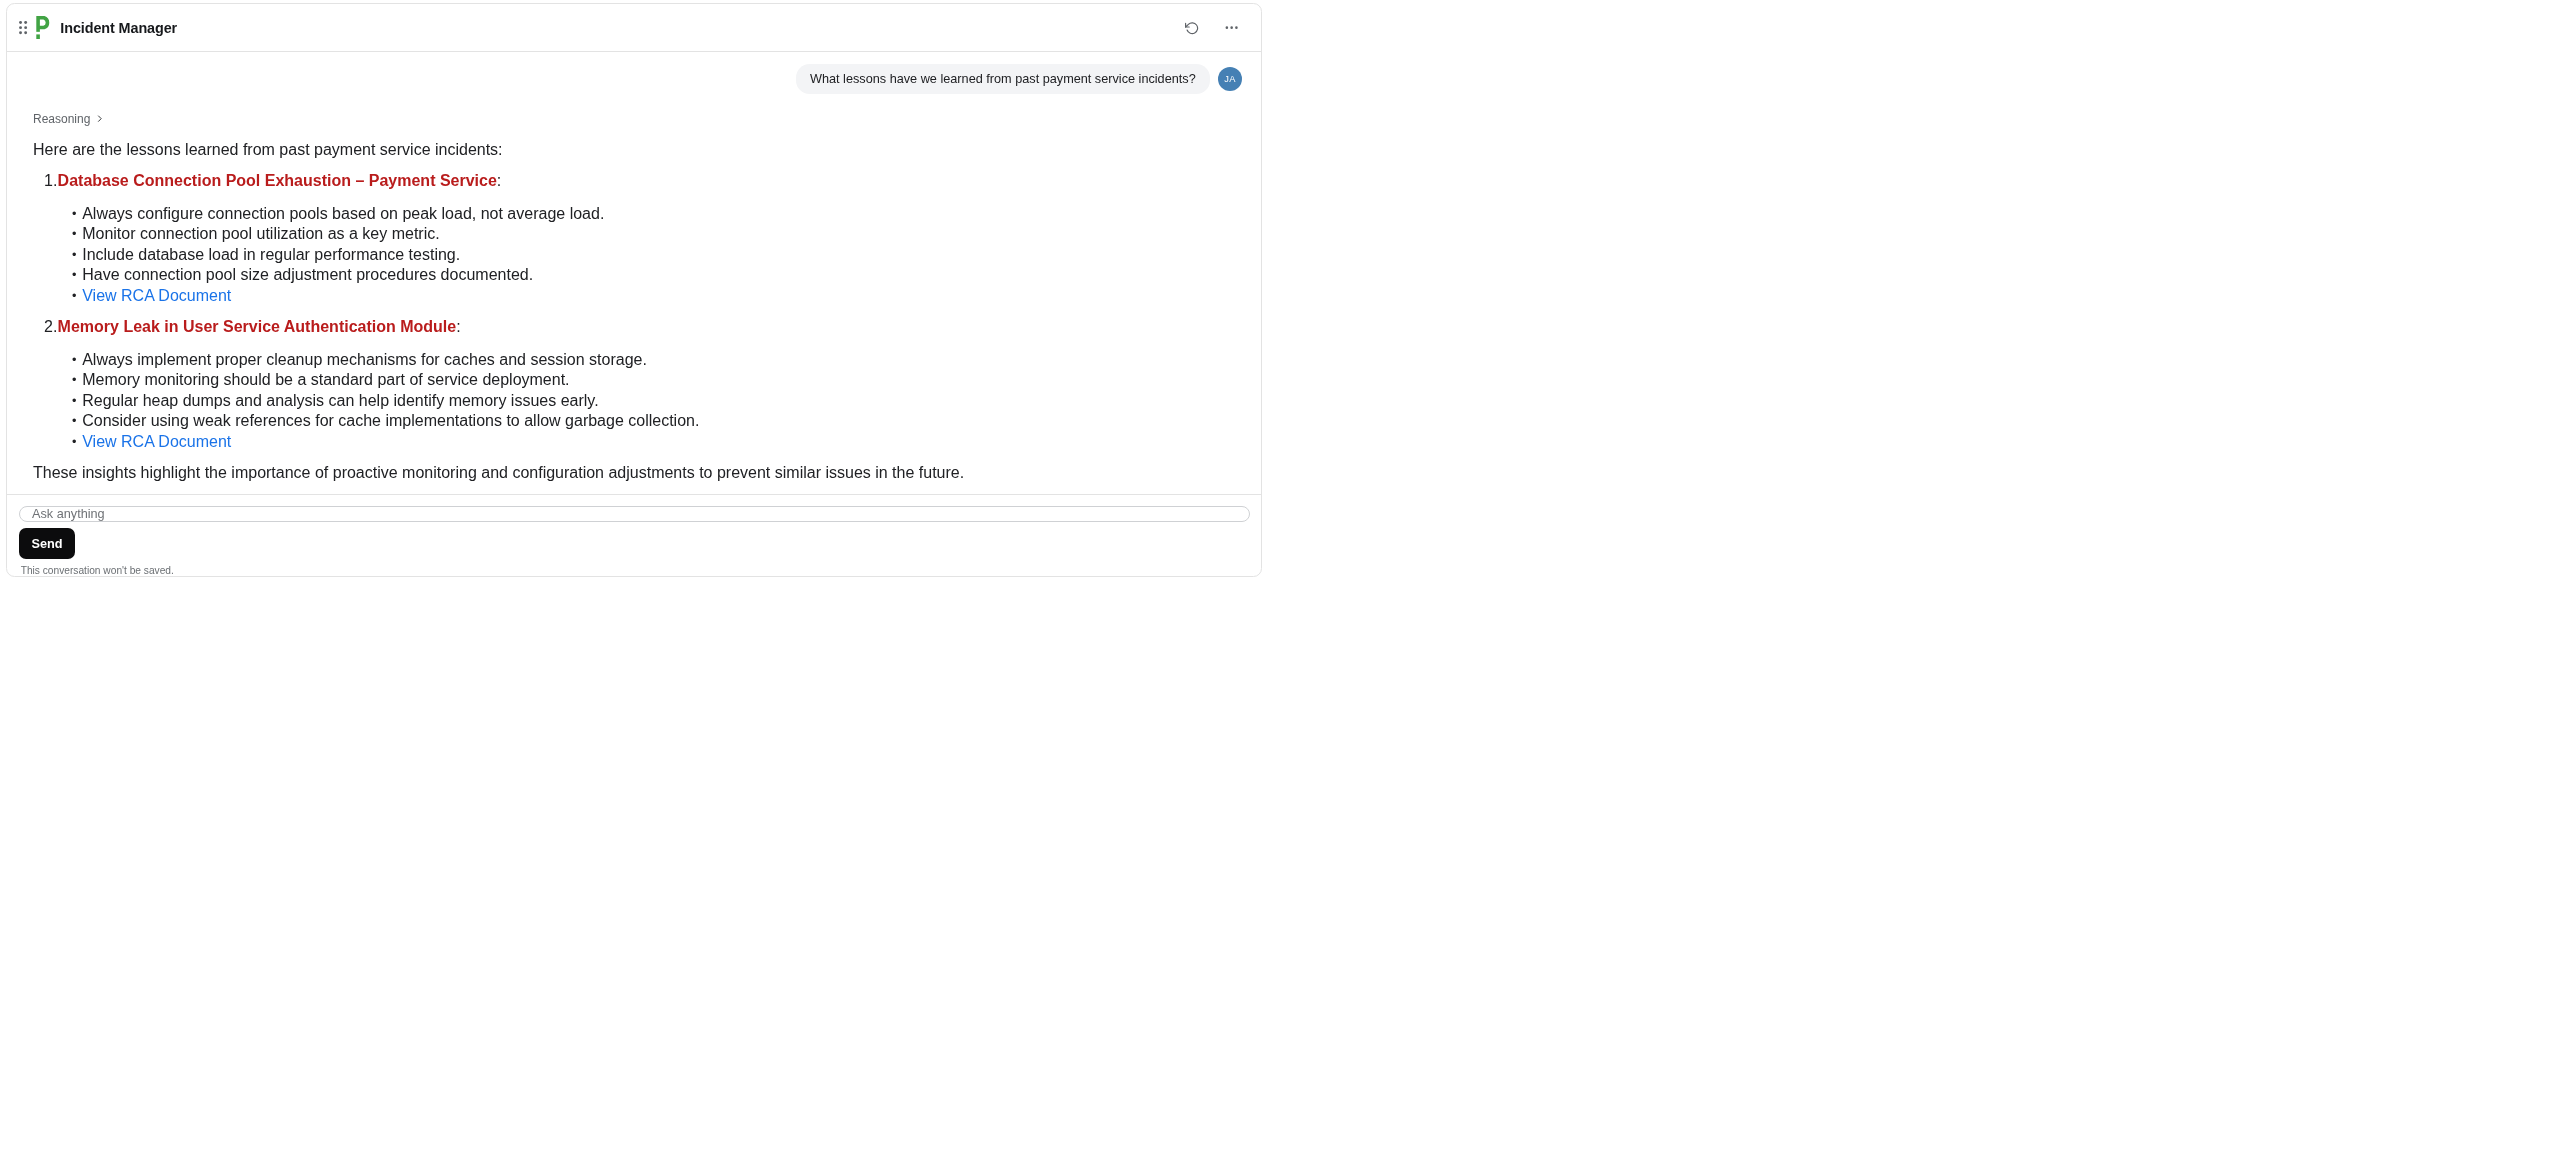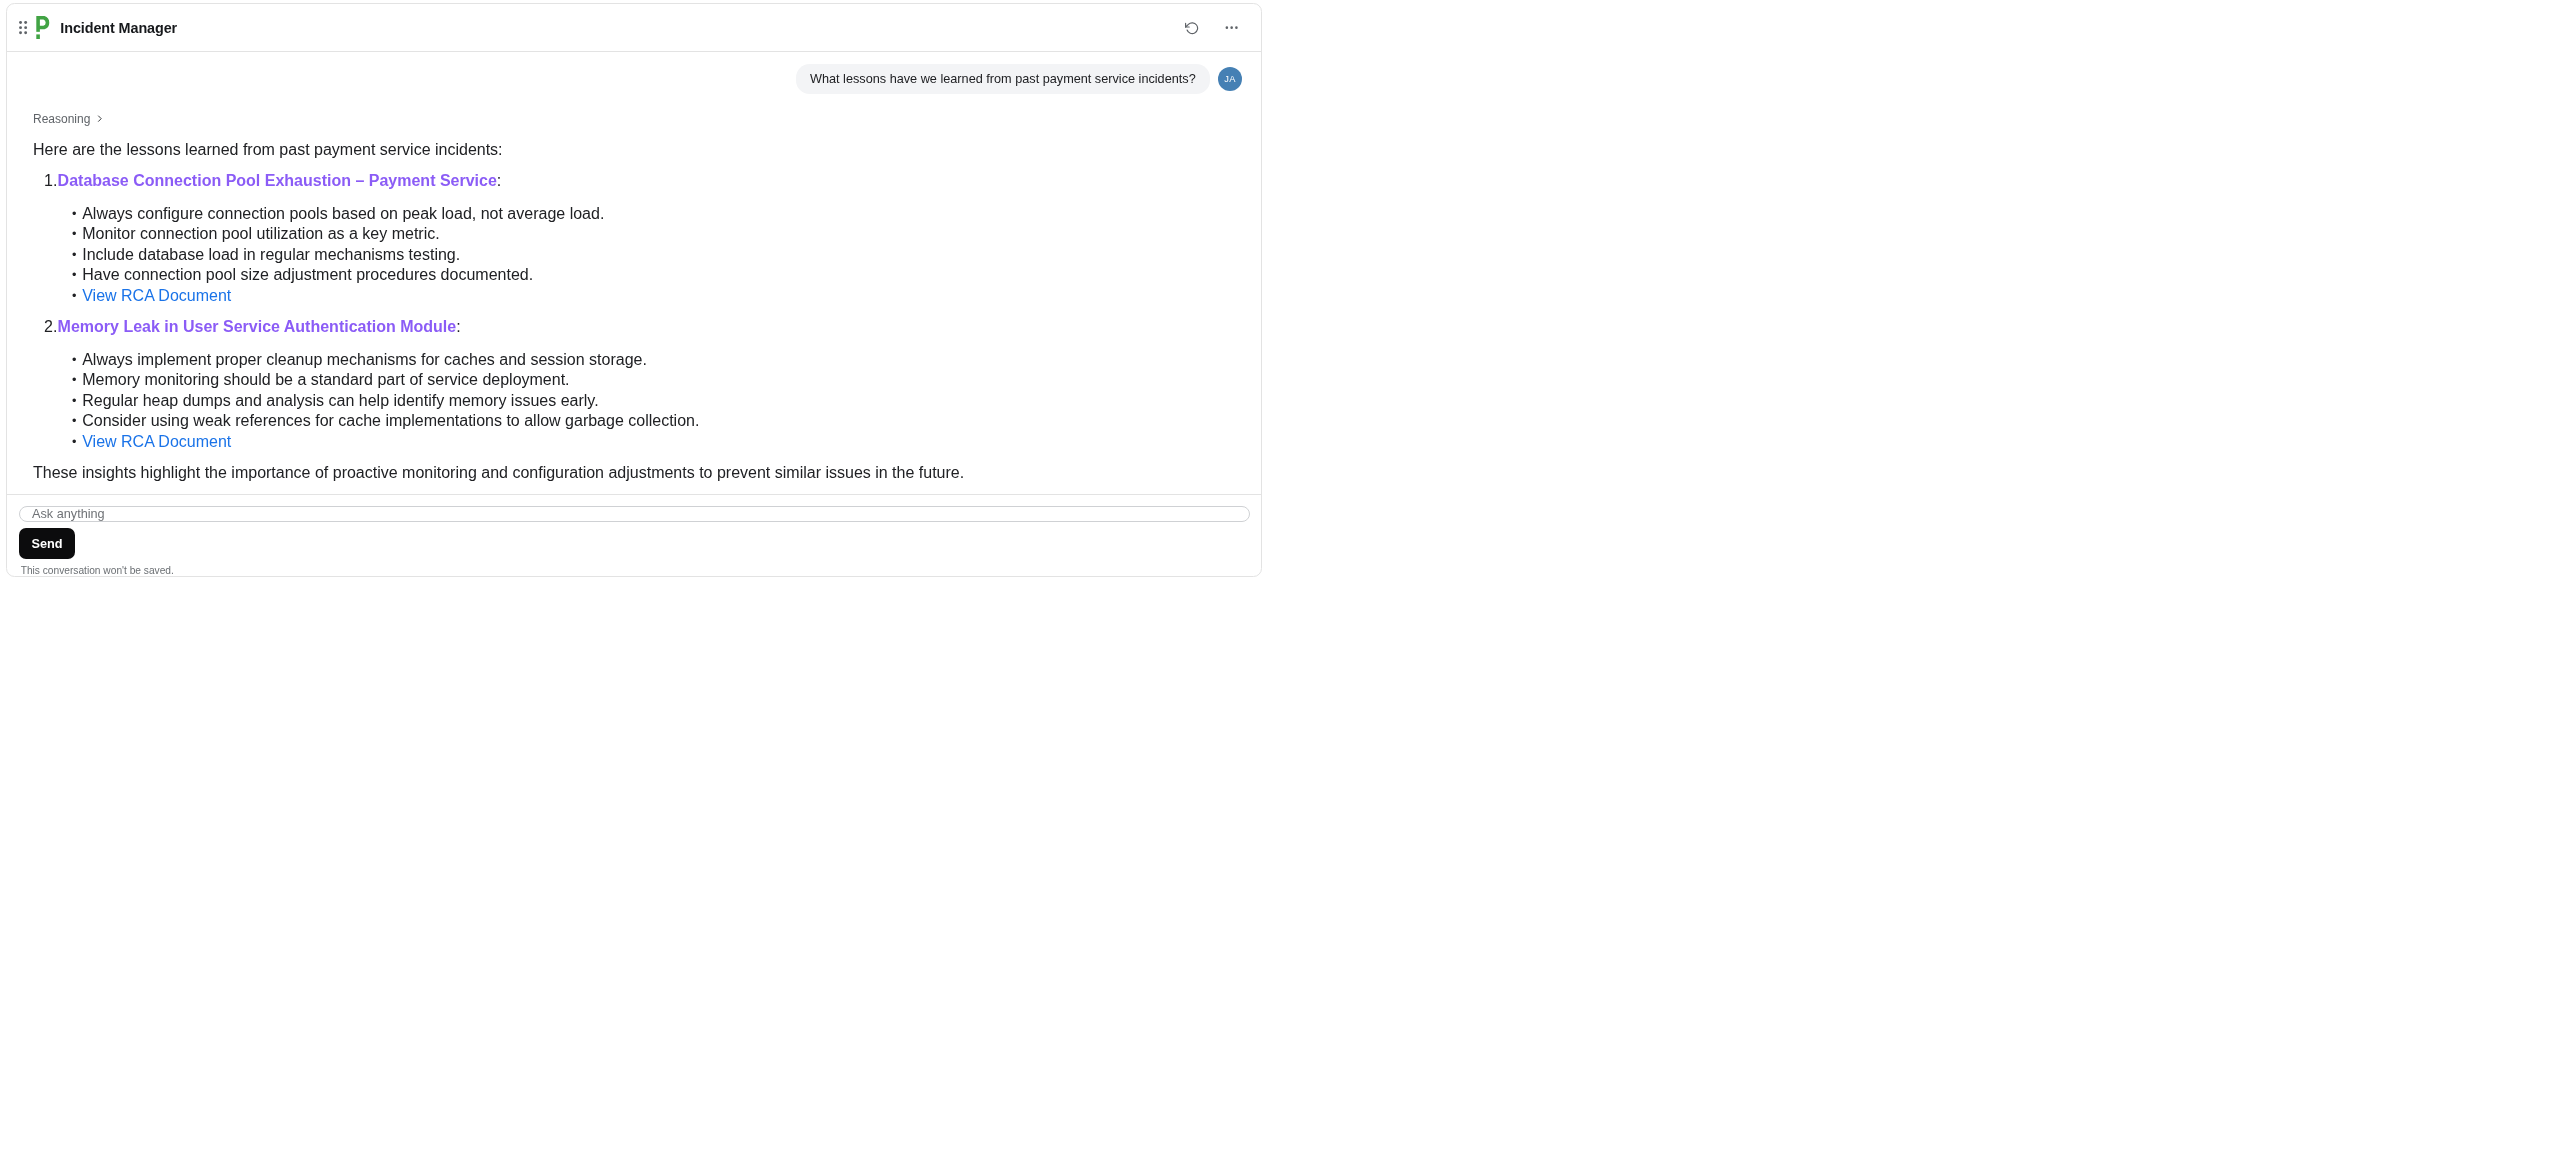--- a/index.html
+++ b/index.html
@@ -35,21 +35,21 @@
     font-size:12px; color:var(--muted); cursor:pointer; background:none; border:none;
     font-family:inherit;}
   .reasoning svg{color:#2b2e31;}
   .answer{font-size:16px; line-height:15.3px;}
   .answer .intro{margin-top:16px;}
   .answer ol{margin-top:15.3px; list-style:none; counter-reset:item;}
   .answer ol > li{padding-left:24.6px; position:relative;}
   .answer ol > li + li{margin-top:12.7px;}
   .answer ol > li::before{counter-increment:item; content:counter(item) ".";
     position:absolute; left:11px; top:0;}
-  .answer ol b{font-weight:700; color:#8b5cf6;}
+  .answer ol b{font-weight:700; color:#b91c1c;}
   .answer ul{list-style:none; margin-top:16px; margin-bottom:0;}
   .answer ul li{padding-left:24.6px; position:relative; line-height:20.4px;}
   .answer ul li::before{content:"•"; position:absolute; left:14.4px; top:0; font-size:12.7px;}
   .answer a{color:var(--link); text-decoration:none; cursor:pointer;}
   .answer .outro{margin-top:12.7px; line-height:16px;}
   
   .composer{flex:0 0 74px; border-top:0.8px solid var(--border); padding:10.2px 11px 0 12px;}
   .composer-row{display:flex; gap:6.8px;flex-direction:column;}
   .ask-input{flex:1; height:31px; border:0.8px solid var(--input-border); border-radius:8.5px;
     padding:0 12px; font-size:12.7px; font-family:inherit; color:var(--text); outline:none; background:#fff;}
@@ -120,21 +120,21 @@
 
     <div class="answer">
       <p class="intro">Here are the lessons learned from past payment service incidents:</p>
 
       <ol>
         <li>
           <span><b>Database Connection Pool Exhaustion – Payment Service</b><span>:</span></span>
           <ul>
             <li>Always configure connection pools based on peak load, not average load.</li>
             <li>Monitor connection pool utilization as a key metric.</li>
-            <li>Include database load in regular mechanisms testing.</li>
+            <li>Include database load in regular performance testing.</li>
             <li>Have connection pool size adjustment procedures documented.</li>
             <li><a>View RCA Document</a></li>
           </ul>
         </li>
         <li>
           <span><b>Memory Leak in User Service Authentication Module</b><span>:</span></span>
           <ul>
             <li>Always implement proper cleanup mechanisms for caches and session storage.</li>
             <li>Memory monitoring should be a standard part of service deployment.</li>
             <li>Regular heap dumps and analysis can help identify memory issues early.</li>

